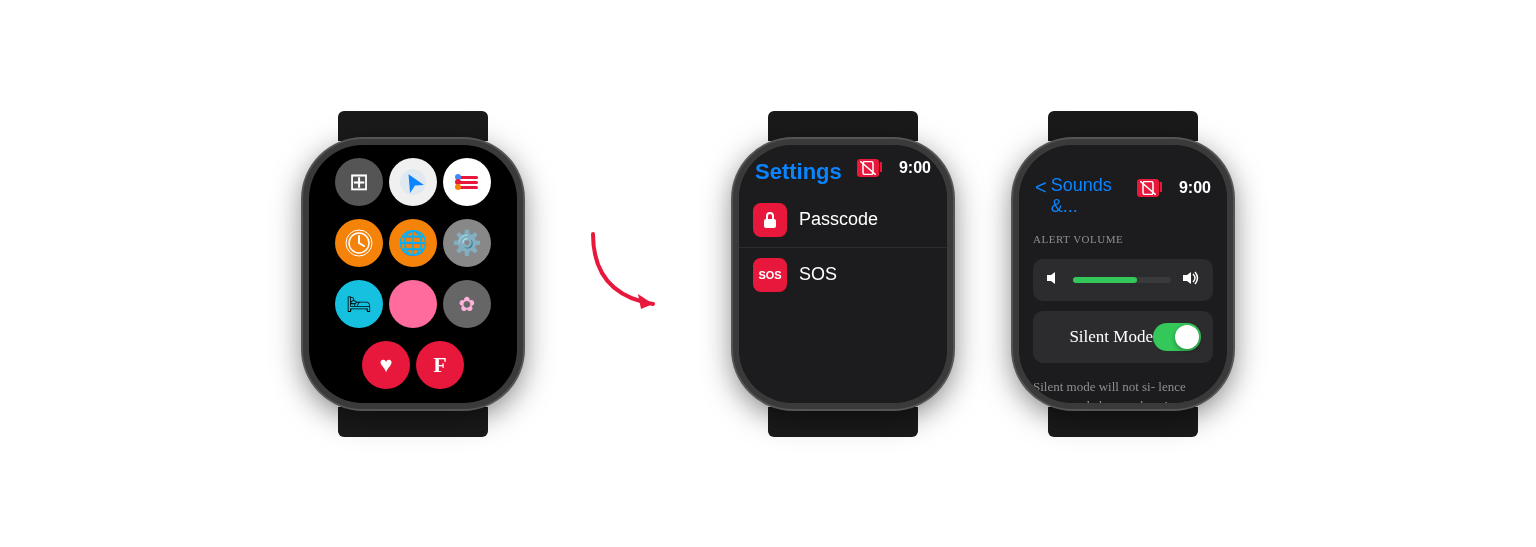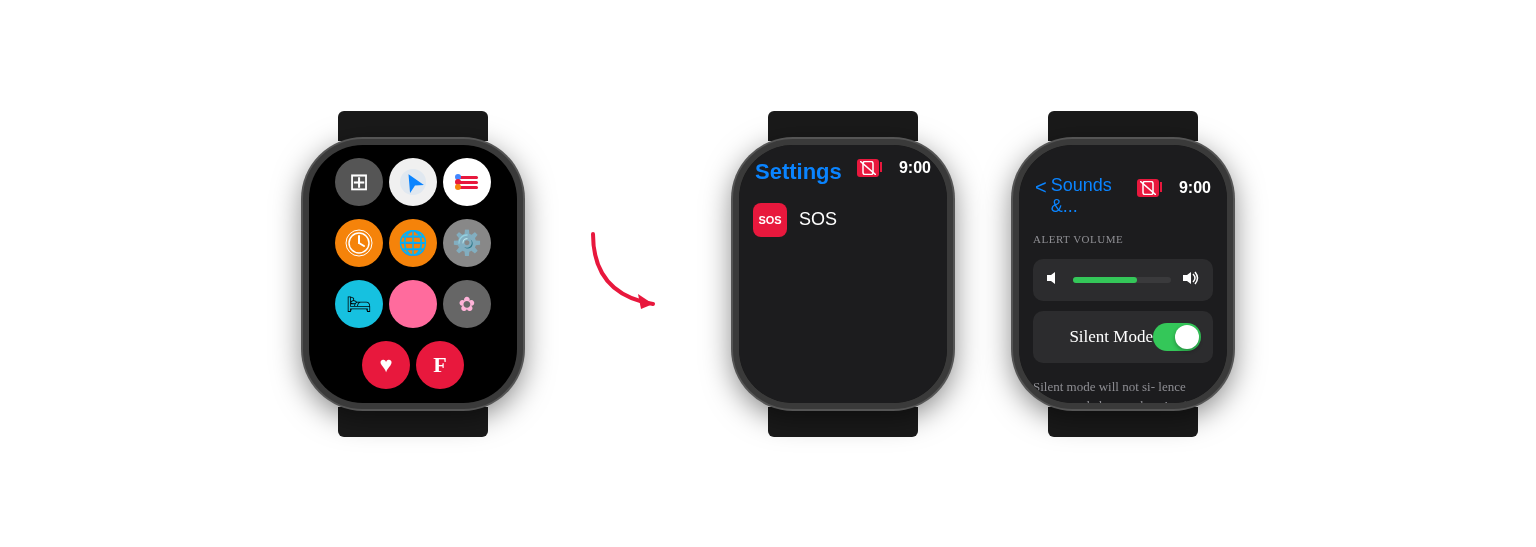--- a/index.html
+++ b/index.html
@@ -391,20 +391,29 @@
                 <line x1="0" y1="0" x2="16" y2="14" stroke="white" stroke-width="1.5"></line>
               </svg>
             </div>
             <span class="watch-time">9:00</span>
           </div>
         </div>
         <div class="settings-list">
 
 
 
+          <div class="settings-item">
+            <div class="settings-item-icon" style="background: #e8183d;">
+              <svg width="20" height="20" viewBox="0 0 20 20">
+                <rect x="4" y="9" width="12" height="9" rx="2" fill="white"></rect>
+                <path d="M7,9 V6 a3,3 0 0,1 6,0 V9" stroke="white" stroke-width="2" fill="none"></path>
+              </svg>
+            </div>
+            <span class="settings-item-label">Passcode</span>
+          </div>
 
           <div class="settings-item" style="border-bottom:none;">
             <div class="settings-item-icon" style="background: #e8183d; font-size: 11px; font-weight: bold; color: white;">SOS</div>
             <span class="settings-item-label">SOS</span>
           </div>
         </div>
       </div>
     </div>
   </div>
   <div class="strap strap-bottom"></div>

